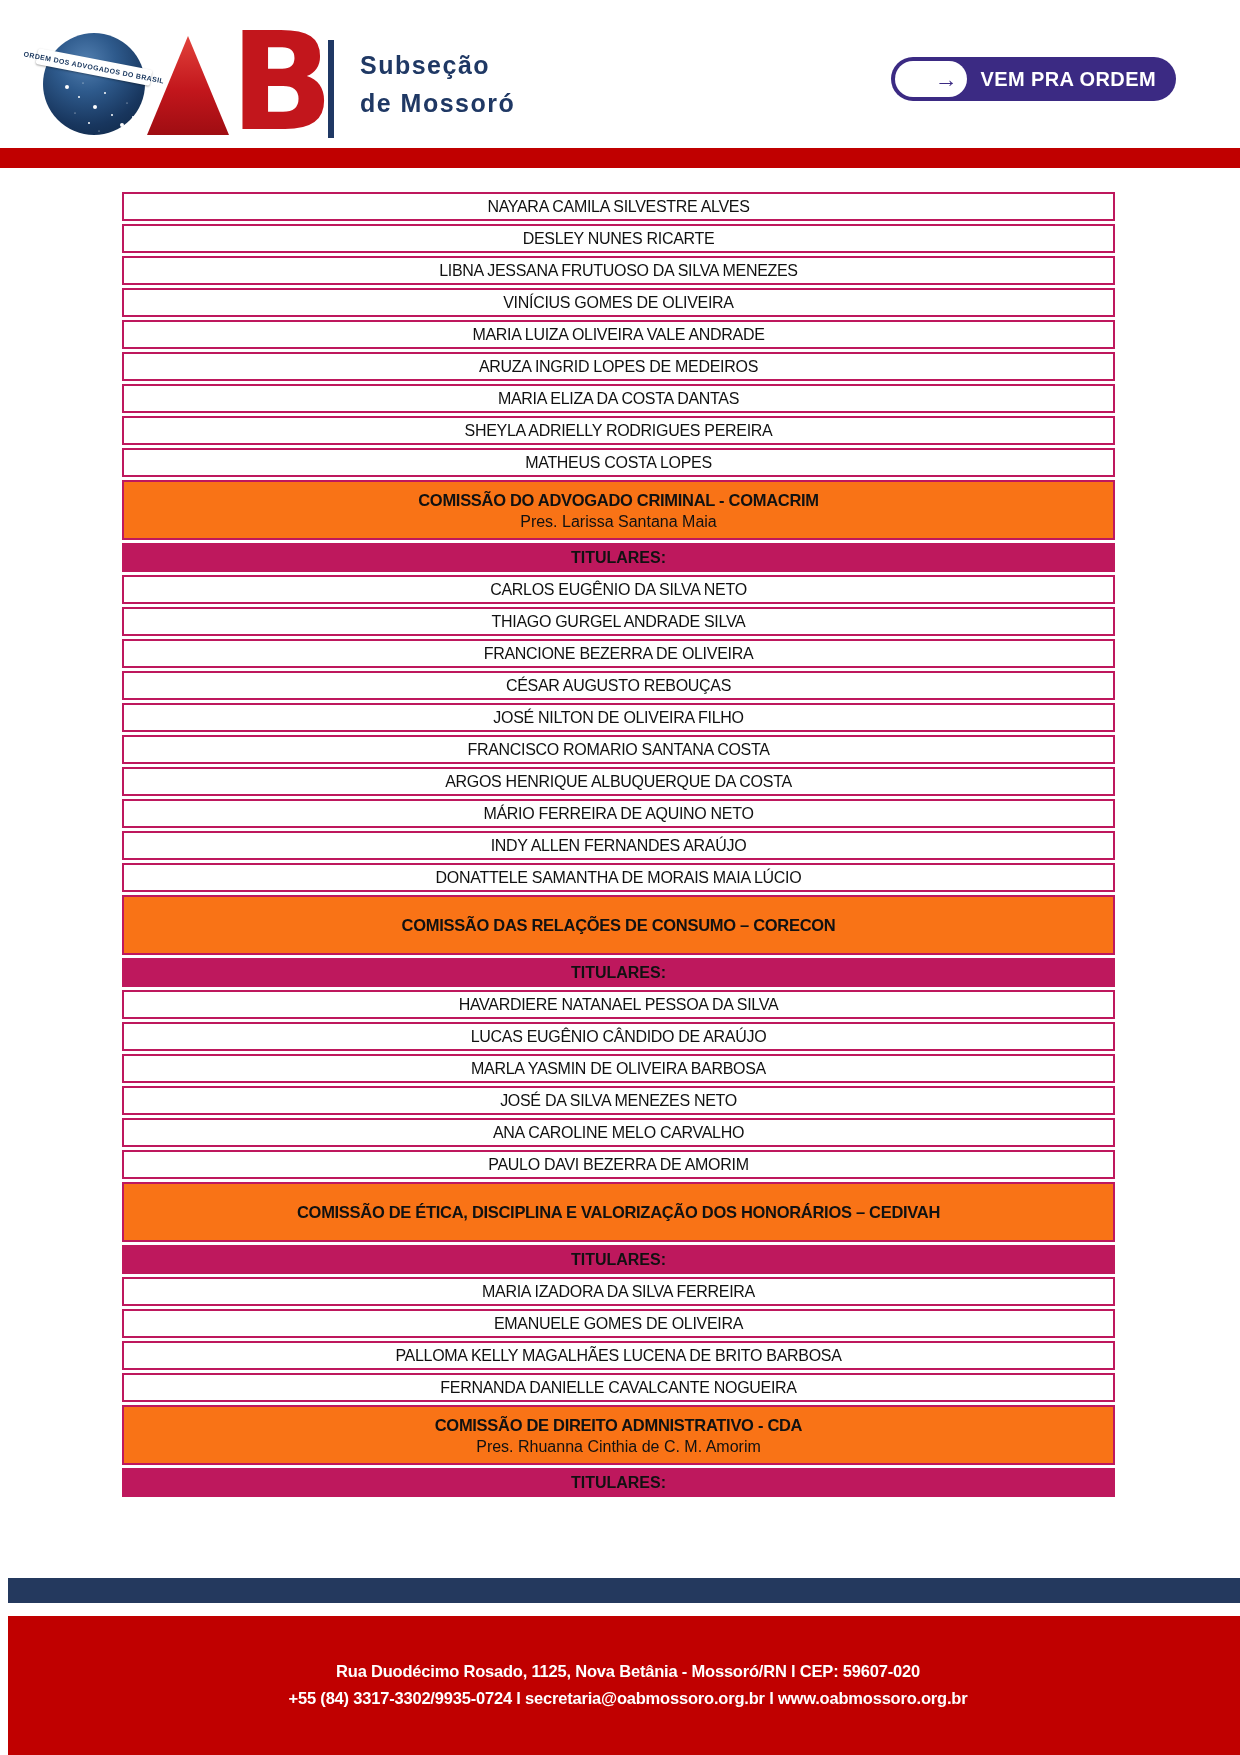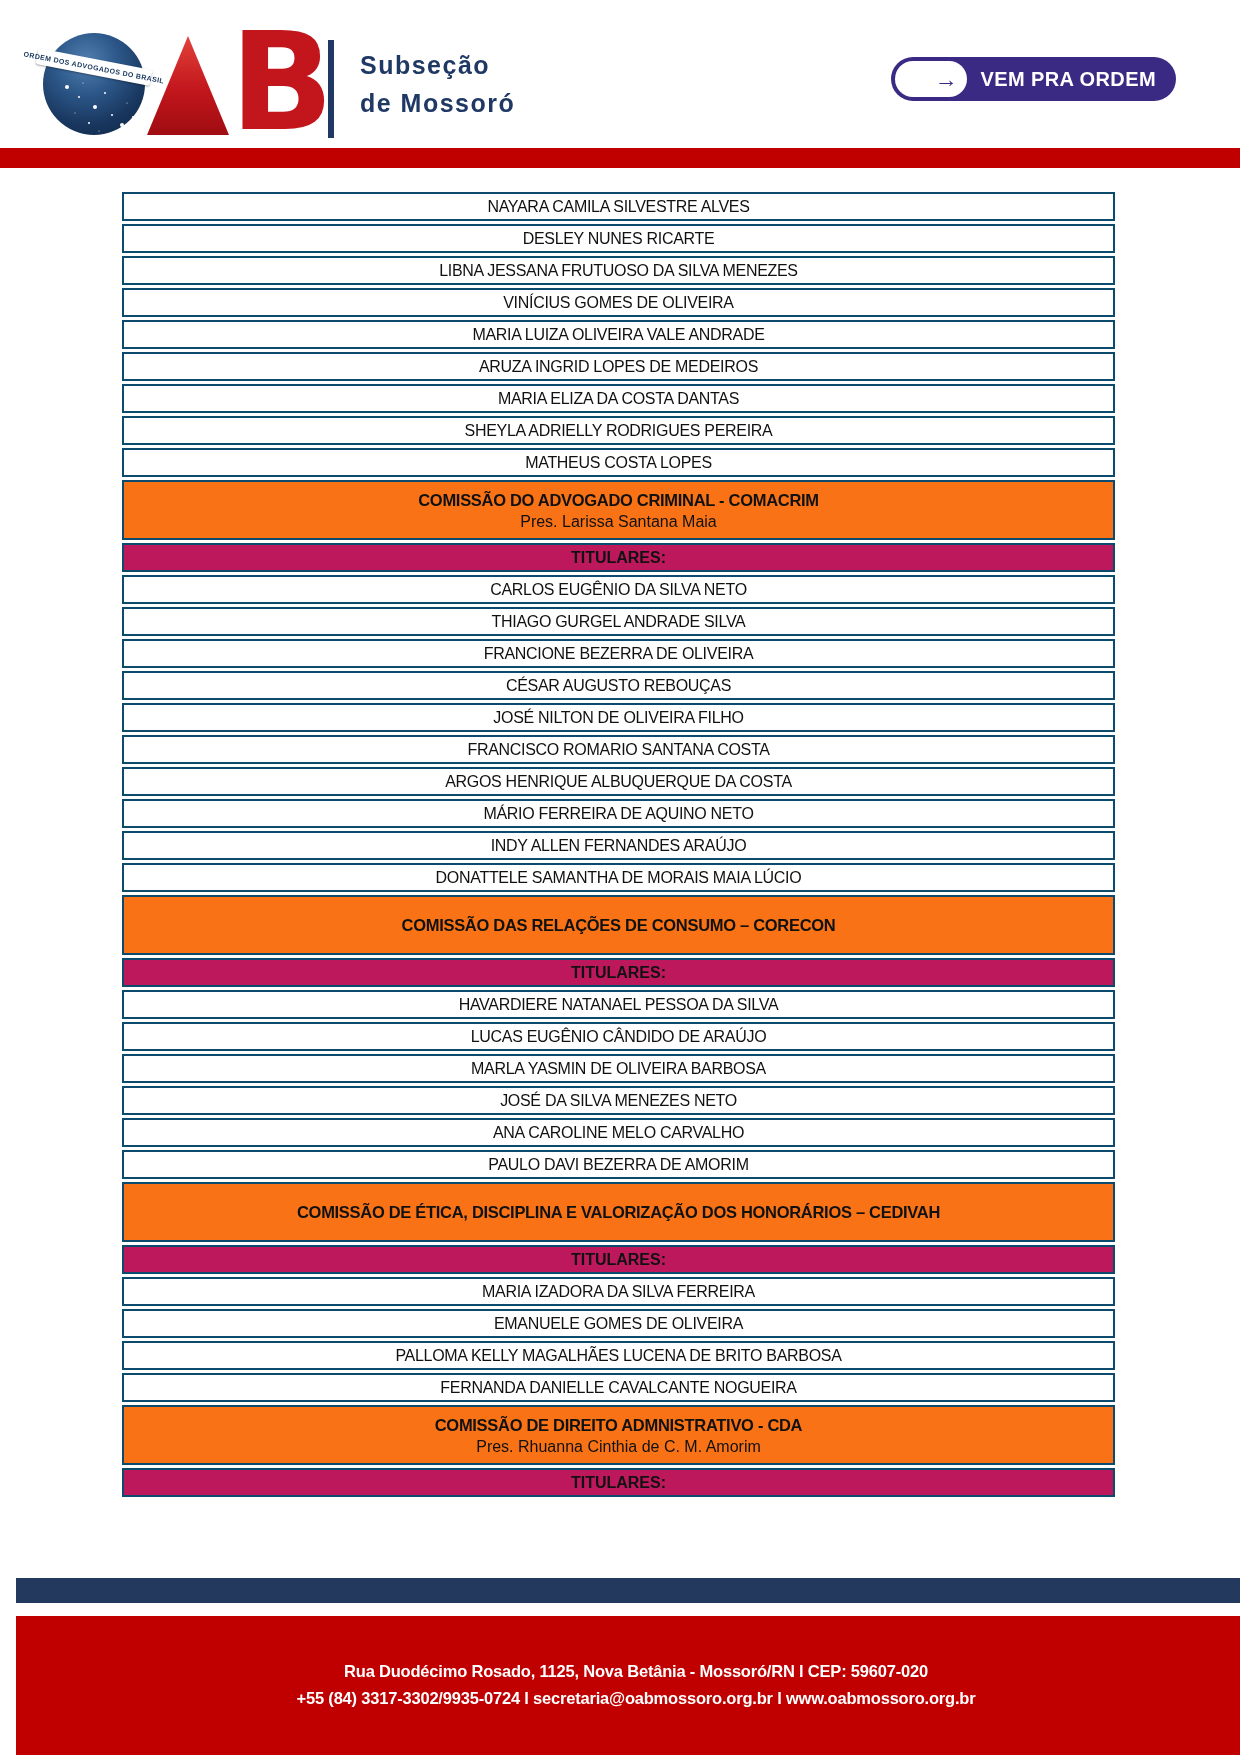--- a/index.html
+++ b/index.html
@@ -61,32 +61,32 @@
   .badge-label{color:#ffffff;font-weight:bold;font-size:20px;margin-left:13px;letter-spacing:.4px;white-space:nowrap;}
 
   .red-bar{position:absolute;left:0;top:148px;width:1240px;height:20px;background:#c00000;}
 
   
   .doc-table{
     position:absolute;left:122px;top:192px;width:993px;box-sizing:border-box;
     display:flex;flex-direction:column;gap:3px;
   }
   .row{
-    border:2px solid #0c4a6e;box-sizing:border-box;background:#ffffff;
+    border:2px solid #be185d;box-sizing:border-box;background:#ffffff;
     display:flex;flex-direction:column;justify-content:center;align-items:center;
     text-align:left;color:#111;
   }
   .name-row{height:29px;font-size:16px;letter-spacing:-.3px;}
   .subheader-row{height:29px;font-size:16px;font-weight:bold;background:#be185d;}
   .section-row{min-height:60px;background:#f97316;}
   .section-title{font-size:16.5px;font-weight:bold;letter-spacing:-.3px;line-height:22px;}
   .section-president{font-size:16px;font-weight:normal;line-height:21px;}
 
   
-  .footer{position:absolute;left:8px;bottom:0;width:1208px;height:177px;padding-left:8px;}
+  .footer{position:absolute;left:0;bottom:0;width:1208px;height:177px;padding-left:8px;}
   .navy-bar{width:1240px;height:25px;background:#24395e;}
   .footer-gap{width:1240px;height:13px;background:#ffffff;}
   .footer-red{
     width:1240px;height:139px;background:#c00000;box-sizing:border-box;
     padding-top:42px;text-align:center;
   }
   .f-line{color:#ffffff;font-weight:bold;font-size:16.5px;line-height:27px;letter-spacing:-.2px;}
 </style>
 </head>
 <body>

